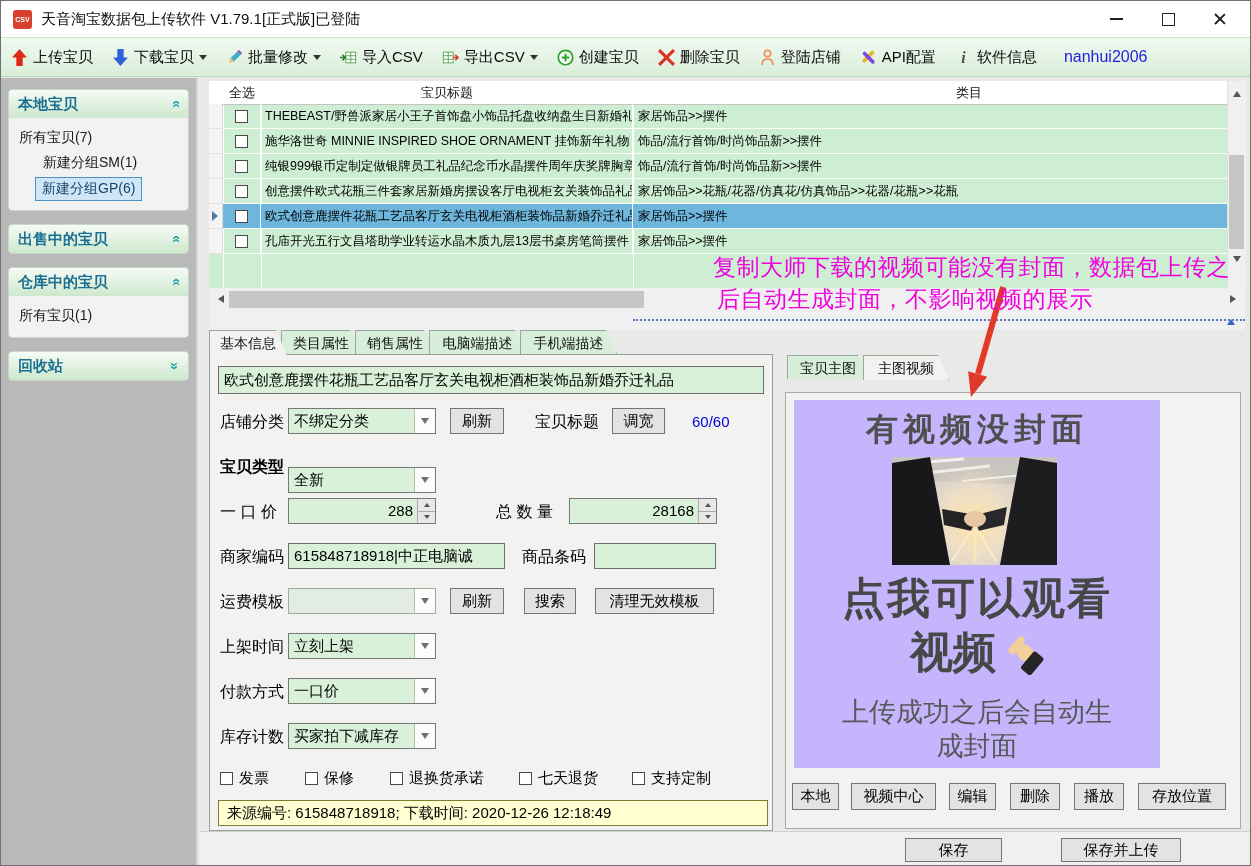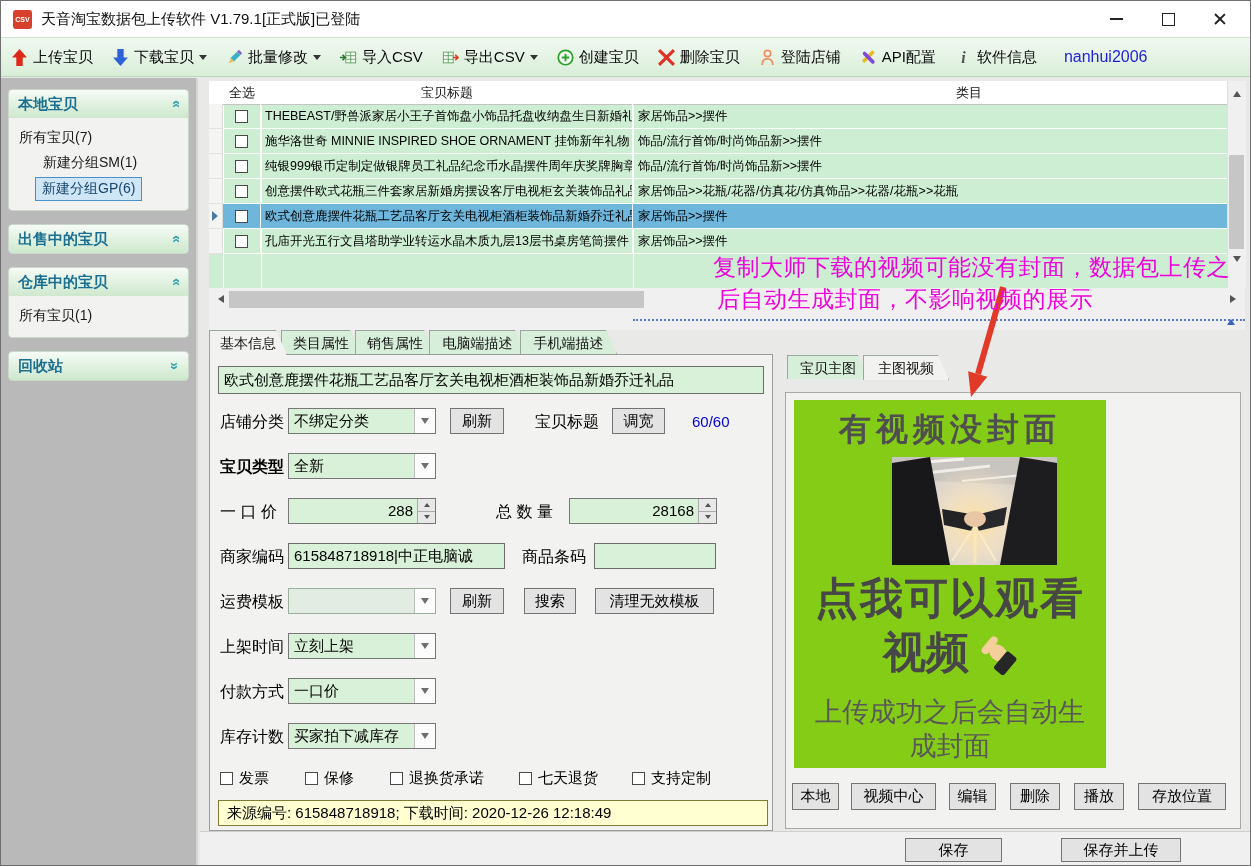--- a/index.html
+++ b/index.html
@@ -93,21 +93,21 @@
   .btn{position:absolute;background:#e3e3e3;border:1px solid #747474;font-size:15px;color:#000;
        display:flex;align-items:center;justify-content:center;box-sizing:border-box;white-space:nowrap;}
   .counter{position:absolute;font-size:15px;color:#0000dd;}
   .fcb{position:absolute;display:flex;align-items:center;font-size:15px;}
   .fcb .cbx{margin-right:6px;}
   .source-bar{position:absolute;left:8px;top:445px;width:550px;height:26px;background:#ffffd2;border:1px solid #7c7c33;
               font-size:15px;line-height:24px;padding-left:8px;box-sizing:border-box;white-space:nowrap;}
   
   .media-tabs{position:absolute;left:786px;top:354px;height:25px;display:flex;z-index:3;}
   .media-panel{position:absolute;left:784px;top:391px;width:456px;height:437px;background:#f2f2f1;border:1px solid #a8a8a8;box-sizing:border-box;z-index:2;}
-  .preview{position:absolute;left:8px;top:7px;width:312px;height:368px;background:#84cc16;overflow:hidden;}
+  .preview{position:absolute;left:8px;top:7px;width:366px;height:368px;background:#c4b5fd;overflow:hidden;}
   .pv-heading{position:absolute;left:0;top:8px;width:100%;text-align:center;font-size:32px;font-weight:800;color:#4f4f4f;letter-spacing:5px;}
   .pv-photo{position:absolute;left:98px;top:57px;width:165px;height:108px;}
   .pv-line1{position:absolute;left:0;top:170px;width:100%;text-align:center;font-size:43px;font-weight:900;color:#474747;letter-spacing:2px;}
   .pv-line2{position:absolute;left:0;top:224px;width:100%;text-align:center;font-size:43px;font-weight:900;color:#474747;}
   .pv-hand{display:inline-block;vertical-align:-8px;margin-left:10px;}
   .pv-line3{position:absolute;left:0;top:294px;width:100%;text-align:center;font-size:27px;font-weight:500;color:#585858;}
   .pv-line4{position:absolute;left:0;top:328px;width:100%;text-align:center;font-size:27px;font-weight:500;color:#585858;}
   .media-btns .btn{top:390px;height:27px;}
   
   .footer{position:absolute;left:199px;top:830px;width:1050px;height:34px;background:#f0f0f0;border-top:1px solid #cfcfcf;}
@@ -374,21 +374,21 @@
     <div class="dd" style="left:78px;top:53px;width:148px;">
       <span class="dd-val">不绑定分类</span>
         <span class="dd-btn"></span>
     </div>
     <div class="btn" style="left:240px;top:53px;width:54px;height:26px;">刷新</div>
     <span class="flabel" style="left:325px;top:57px;">宝贝标题</span>
     <div class="btn" style="left:402px;top:53px;width:53px;height:26px;">调宽</div>
     <span class="counter" style="left:482px;top:58px;">60/60</span>
 
     <span class="flabel" style="left:10px;top:102px;font-weight:bold;">宝贝类型</span>
-    <div class="dd" style="left:78px;top:98px;width:148px;">
+    <div class="dd" style="left:78px;top:112px;width:148px;">
       <span class="dd-val">全新</span>
         <span class="dd-btn"></span>
     </div>
 
     <span class="flabel" style="left:10px;top:147px;">一 口 价</span>
     <div class="spin" style="left:78px;top:143px;width:148px;">
       <span class="spin-val">288</span>
       <span class="spin-btns">
           <span></span>
           <span></span>

